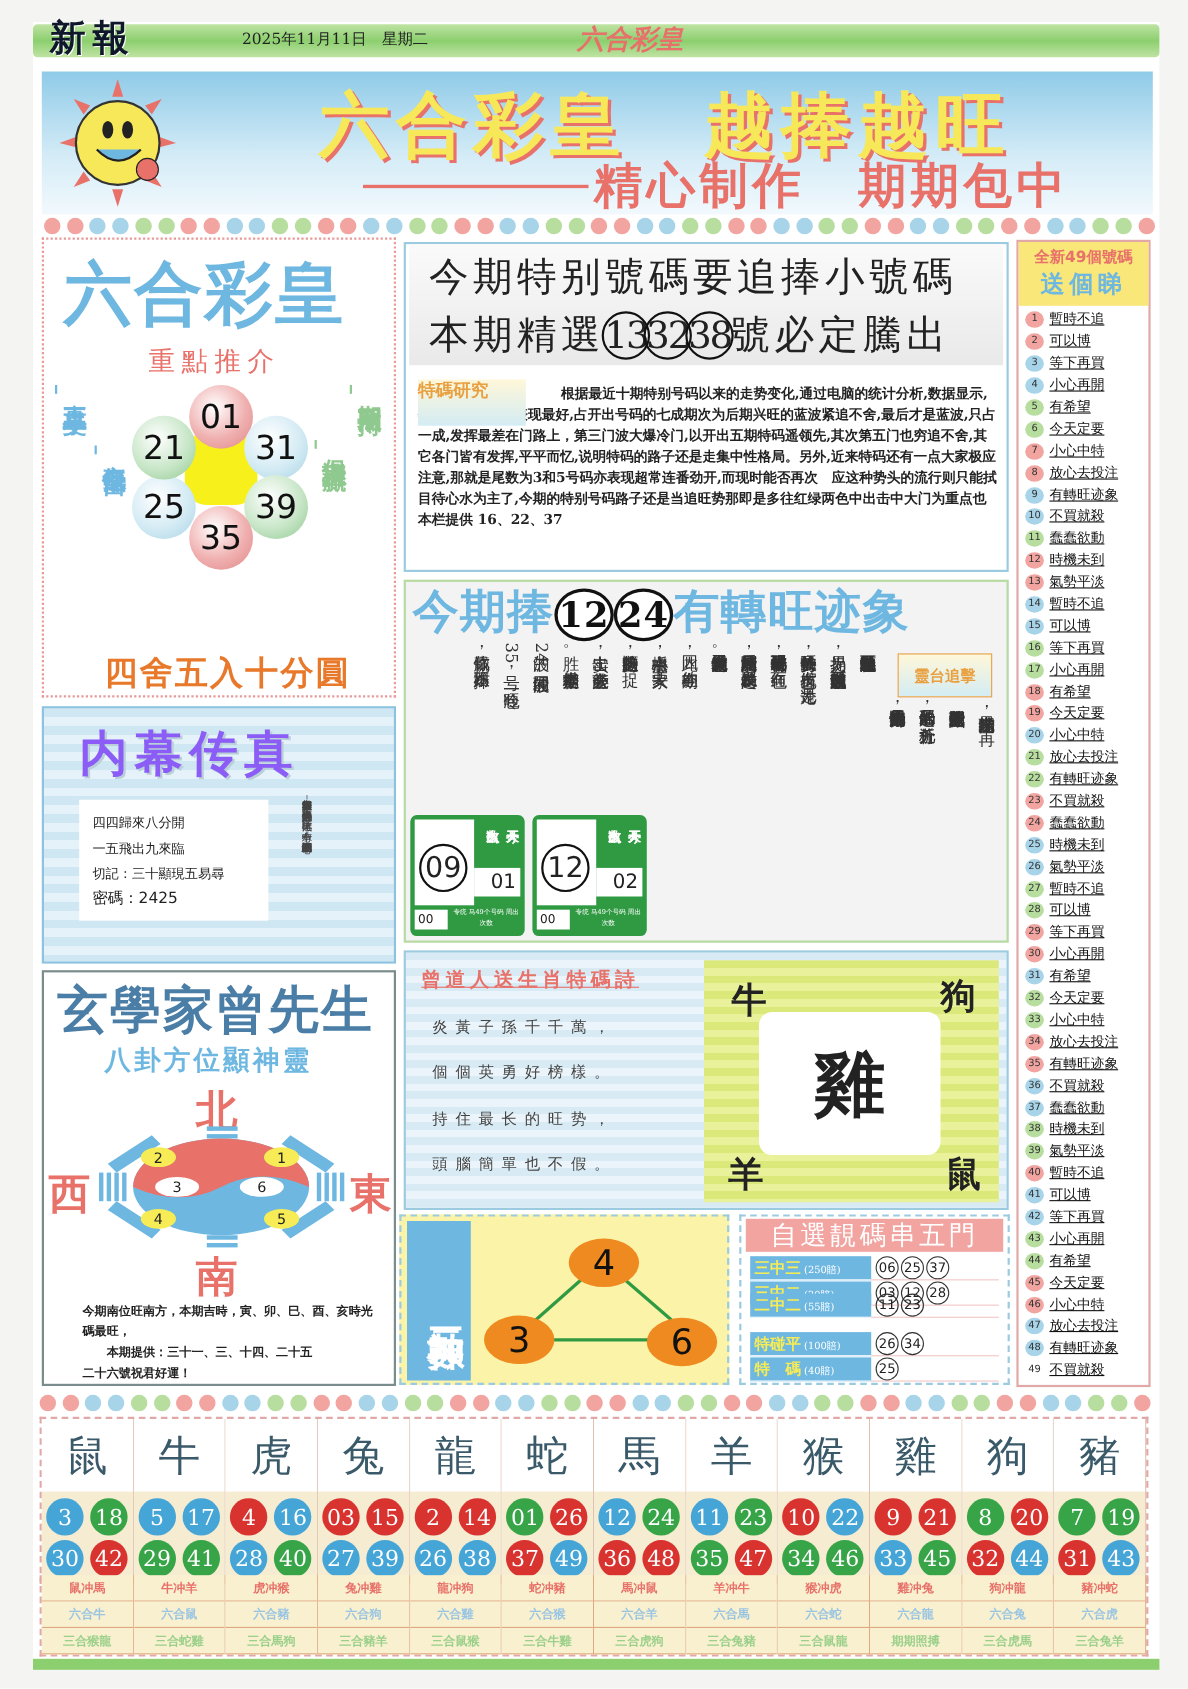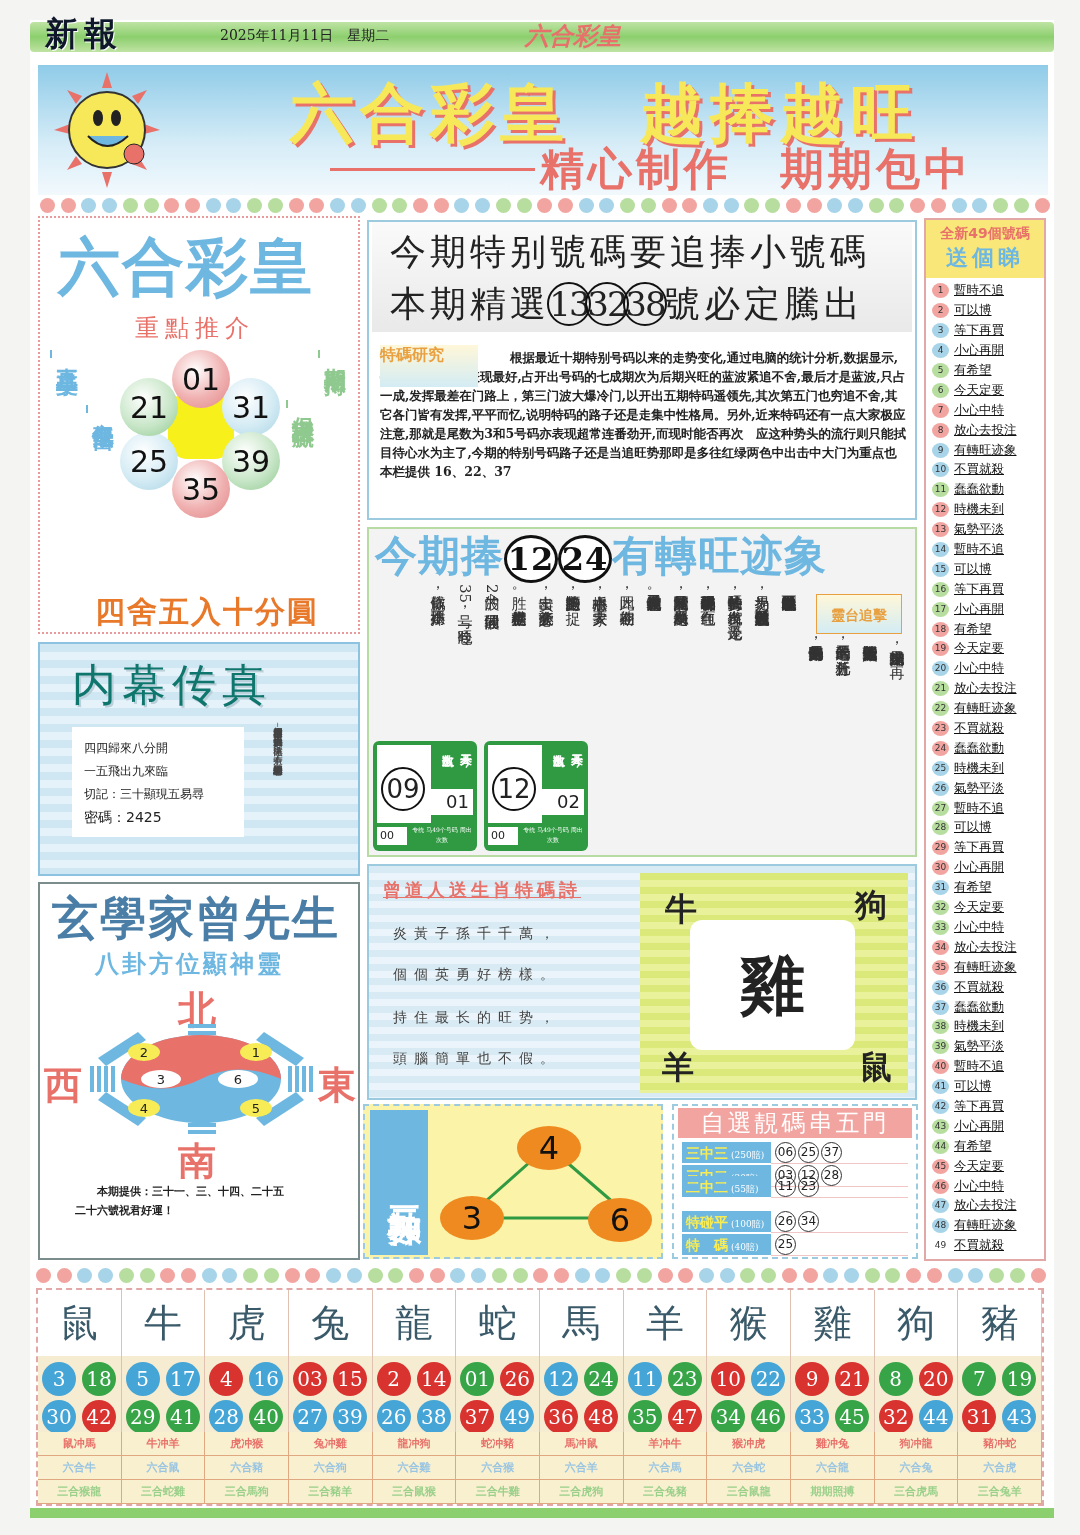--- a/index.html
+++ b/index.html
@@ -21,21 +21,21 @@
 .bigtitle{position:absolute;left:58px;top:225px;font-size:62px;font-weight:bold;color:#6db7e1;letter-spacing:2px;font-family:"DejaVu Sans",sans-serif}
 .subtitle{position:absolute;left:135px;top:312px;font-size:24px;color:#e8716a;letter-spacing:6px}
 .vtext{position:absolute;writing-mode:vertical-rl;font-weight:bold;font-family:"DejaVu Sans",sans-serif;font-size:22px;letter-spacing:2px}
 .ball{position:absolute;width:58px;height:58px;border-radius:50%;display:flex;align-items:center;justify-content:center;font-size:30px;font-family:"DejaVu Sans",sans-serif;color:#111}
 .b-red{background:radial-gradient(circle at 40% 35%,#fff,#f0b0b0 55%,#e08686)}
 .b-green{background:radial-gradient(circle at 40% 35%,#fff,#c8e6c8 55%,#8fc98f)}
 .b-blue{background:radial-gradient(circle at 40% 35%,#fff,#d4ebf4 55%,#a7d4e4)}
 .center-flower{position:absolute;left:168px;top:393px;width:66px;height:66px;background:#f8f01a;border-radius:30%}
 .orange-slogan{position:absolute;left:95px;top:592px;font-size:30px;color:#e8782a;font-weight:bold;letter-spacing:2px}
 .b-fax{left:38px;top:642px;width:322px;height:234px;border:2px solid #8dc3e0;background:repeating-linear-gradient(#cfe6f3 0 8px,#e6f2f9 8px 16px)}
-.faxtitle{position:absolute;left:72px;top:656px;font-size:44px;font-weight:normal;color:#0f766e;letter-spacing:6px;font-family:"DejaVu Sans",sans-serif;text-shadow:2px 2px 0 #b9cfd9}
+.faxtitle{position:absolute;left:72px;top:656px;font-size:44px;font-weight:bold;color:#8b5cf6;letter-spacing:6px;font-family:"DejaVu Sans",sans-serif;text-shadow:2px 2px 0 #b9cfd9}
 .faxnote{position:absolute;left:72px;top:727px;width:172px;height:110px;background:#fff;padding:10px 12px;font-size:12px;line-height:23px}
 .faxside{position:absolute;left:272px;top:720px;height:140px;writing-mode:vertical-rl;font-size:9.5px;line-height:13px;color:#444}
 .b-xuan{left:38px;top:882px;width:322px;height:378px;border:2px solid #7a8c8c;background:#fff}
 .xtitle{position:absolute;left:52px;top:888px;font-size:46px;font-weight:bold;color:#4a7ea6;letter-spacing:2px;font-family:"DejaVu Sans",sans-serif}
 .xsub{position:absolute;left:95px;top:948px;font-size:24px;font-weight:bold;color:#6db7e1;letter-spacing:3px;font-family:"DejaVu Sans",sans-serif}
 .dir{position:absolute;font-size:38px;font-weight:bold;color:#e8716a;font-family:"DejaVu Sans",sans-serif}
 .xtext{position:absolute;left:75px;top:1182px;width:270px;font-size:11px;line-height:19px;font-weight:bold}
 .b-special{left:367px;top:220px;width:550px;height:300px;border:2px solid #9ccbe0;background:#fff}
 .sp-head{position:absolute;left:372px;top:222px;width:540px;height:110px;background:linear-gradient(#fafafa,#e9e9e9)}
 .sp-line{position:absolute;left:390px;font-size:36px;font-weight:normal;letter-spacing:4px}
@@ -60,21 +60,21 @@
 .poemline{position:absolute;left:393px;font-size:14px;letter-spacing:7px;color:#444}
 .zodiacbox{position:absolute;left:640px;top:873px;width:268px;height:220px;background:repeating-linear-gradient(#dbe97a 0 7px,#e9f29a 7px 14px)}
 .zodiaccenter{position:absolute;left:690px;top:920px;width:165px;height:130px;background:#fff;border-radius:12px;display:flex;align-items:center;justify-content:center;font-size:64px;font-weight:bold;font-family:"DejaVu Sans",sans-serif}
 .zc{position:absolute;font-size:32px;font-weight:bold}
 .b-sanyuan{left:363px;top:1104px;width:300px;height:155px;border:2px dashed #9ccbe0;background:#fbf3a8}
 .sylabel{position:absolute;left:370px;top:1110px;width:58px;height:145px;background:#6db7e1;color:#fff;writing-mode:vertical-rl;font-size:34px;font-weight:bold;text-align:center;letter-spacing:2px;font-family:"DejaVu Sans",sans-serif}
 .oval{position:absolute;width:64px;height:44px;background:#ee8a1f;border-radius:50%;display:flex;align-items:center;justify-content:center;font-size:32px;font-family:"DejaVu Sans",sans-serif;color:#111}
 .b-five{left:672px;top:1104px;width:246px;height:155px;border:2px dashed #9ccbe0;background:#fff}
 .fivetitle{position:absolute;left:678px;top:1108px;width:234px;height:30px;background:#f1a4a0;color:#fff;font-size:24px;text-align:center;line-height:30px;letter-spacing:3px;font-family:"DejaVu Sans",sans-serif}
 .fiverow{position:absolute;left:682px;width:226px;height:22px;display:flex}
-.fiverow .lab{width:89px;background:#6db7e1;color:#f7ec55;font-size:14px;font-weight:bold;line-height:22px;padding-left:4px;border-bottom:1px solid #fff}
+.fiverow .lab{width:110px;background:#6db7e1;color:#f7ec55;font-size:14px;font-weight:bold;line-height:22px;padding-left:4px;border-bottom:1px solid #fff}
 .fiverow .lab small{color:#fff;font-size:9px;font-weight:normal;margin-left:3px}
 .fiverow .nums{flex:1;display:flex;gap:2px;padding-left:4px;border-bottom:1px solid #f1c6c6}
 .fiverow .nums span{width:21px;height:21px;border:1px solid #333;border-radius:50%;font-size:12px;text-align:center;line-height:19px;font-family:"DejaVu Sans",sans-serif}
 .b-list{left:924px;top:218px;width:122px;height:1043px;border:2px solid #e2a8a8;background:#fff}
 .listhead{position:absolute;left:926px;top:220px;width:118px;height:58px;background:#f9e77a}
 .listhead .l1{text-align:center;font-size:14px;color:#e8716a;font-weight:bold;padding-top:5px;font-family:"DejaVu Sans",sans-serif}
 .listhead .l2{text-align:center;font-size:22px;color:#6db7e1;font-weight:bold;font-family:"DejaVu Sans",sans-serif;letter-spacing:4px}
 .listitems{position:absolute;left:932px;top:281px;width:110px}
 .li{height:19.9px;display:flex;align-items:center;gap:5px}
 .li .n{width:17px;height:15px;border-radius:50%;font-size:9px;color:#333;text-align:center;line-height:15px;font-family:"DejaVu Sans",sans-serif}
@@ -240,20 +240,21 @@
   <g font-size="13" font-family="DejaVu Sans, sans-serif" fill="#222" text-anchor="middle">
     <text x="56" y="37">2</text>
       <text x="168" y="37">1</text>
     <text x="73" y="64">3</text>
       <text x="150" y="64">6</text>
     <text x="56" y="93">4</text>
       <text x="168" y="93">5</text>
   </g>
 </svg>
 <div class="xtext">
+  <div>今期南位旺南方，本期吉時，寅、卯、巳、酉、亥時光碼最旺，</div>
   <div style="text-indent:2em">本期提供：三十一、三、十四、二十五</div>
   <div>二十六號祝君好運！</div>
 </div>
 
 <div class="box b-special"></div>
 <div class="sp-head"></div>
 <div class="sp-line" style="top:228px">今期特别號碼要追捧小號碼</div>
 <div class="sp-line" style="top:280px">
   <span>本期精選</span><span class="circnum">13</span><span class="circnum">32</span><span class="circnum">38</span><span>號必定騰出</span>
 </div>

